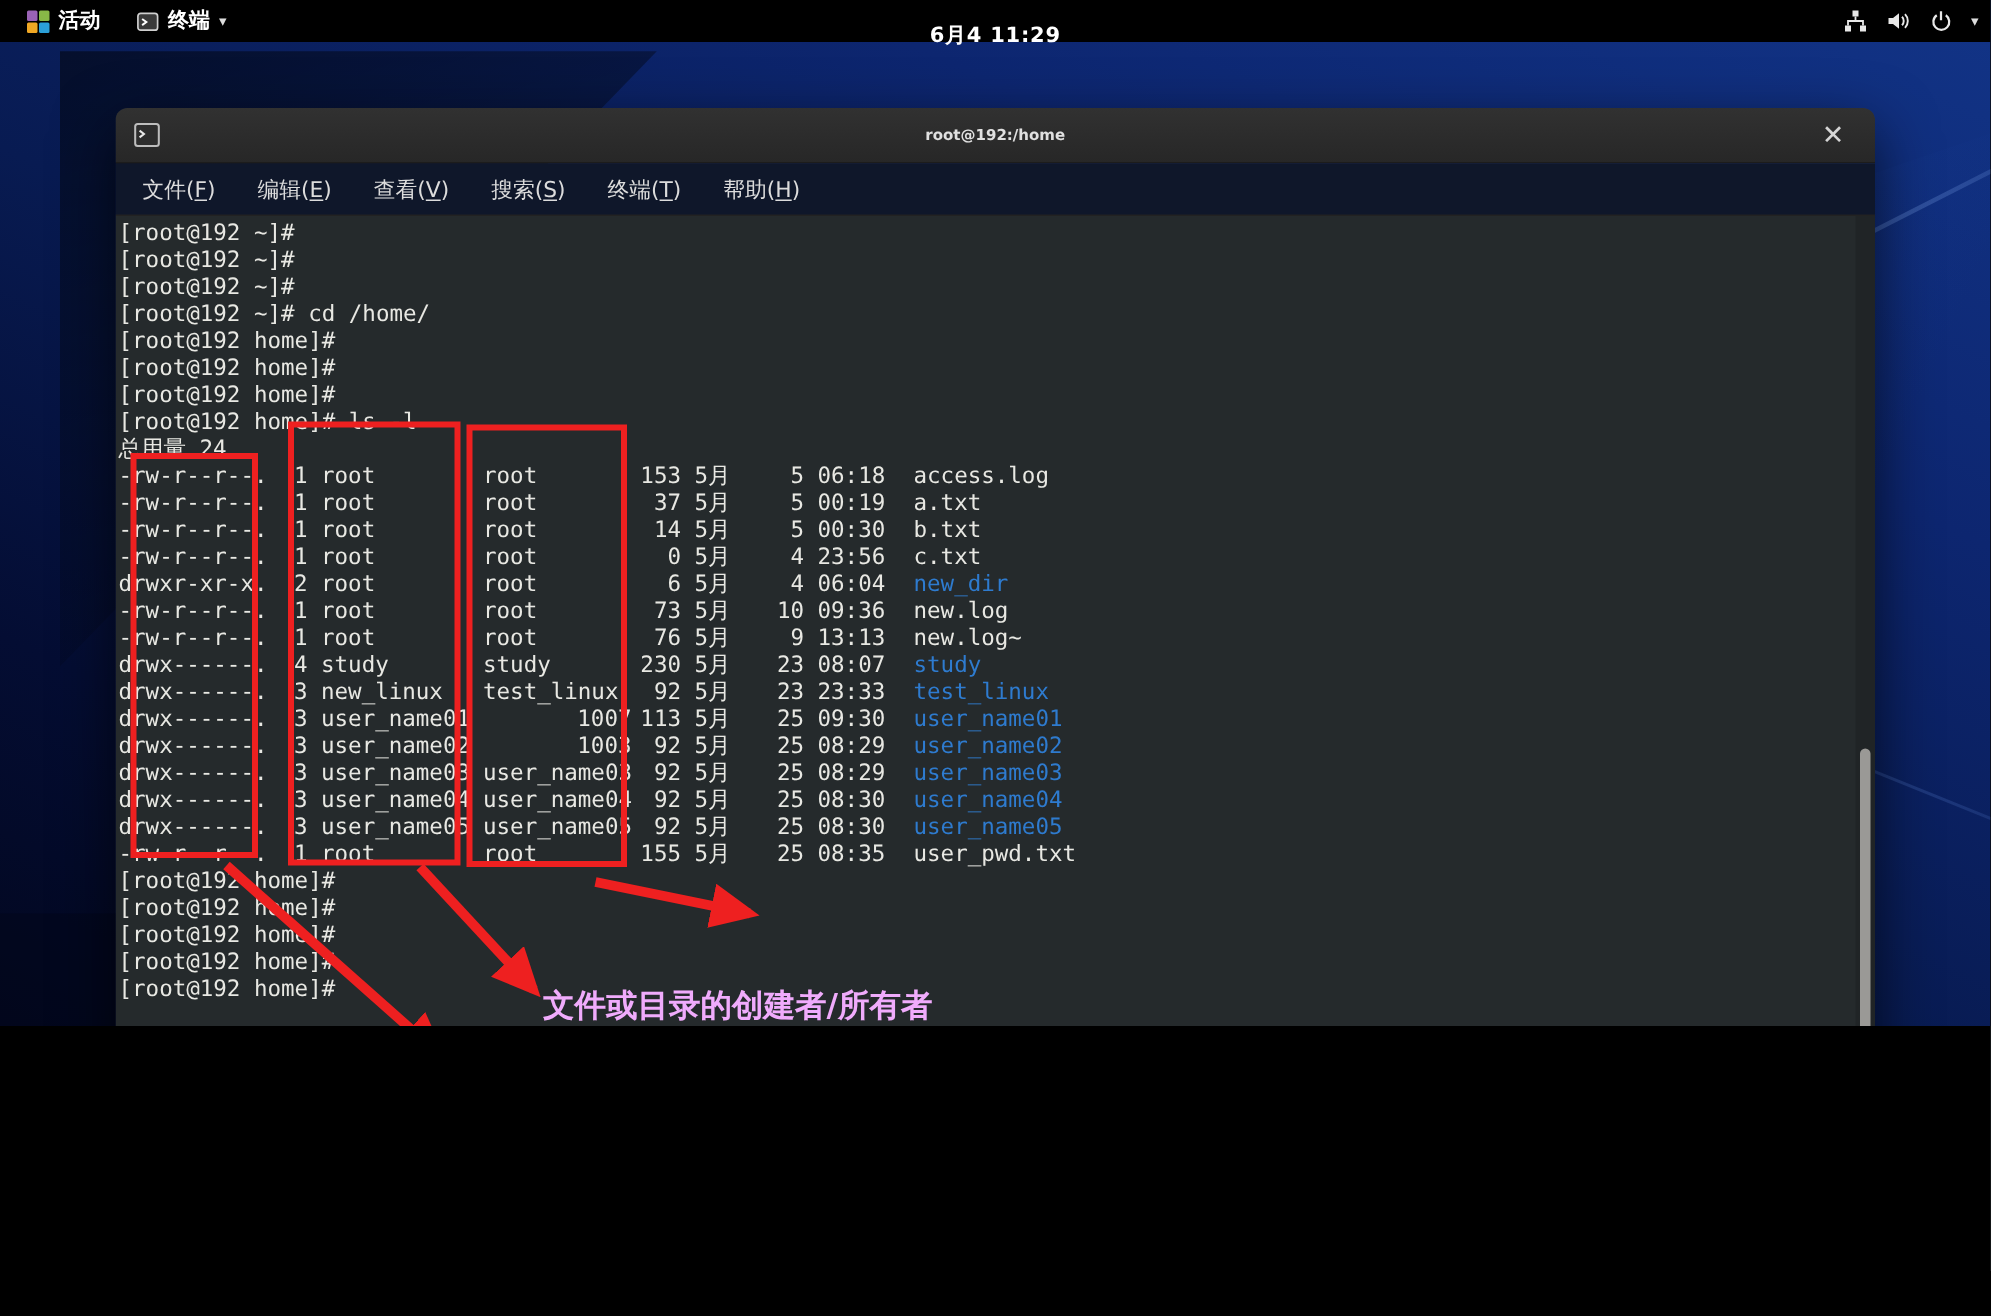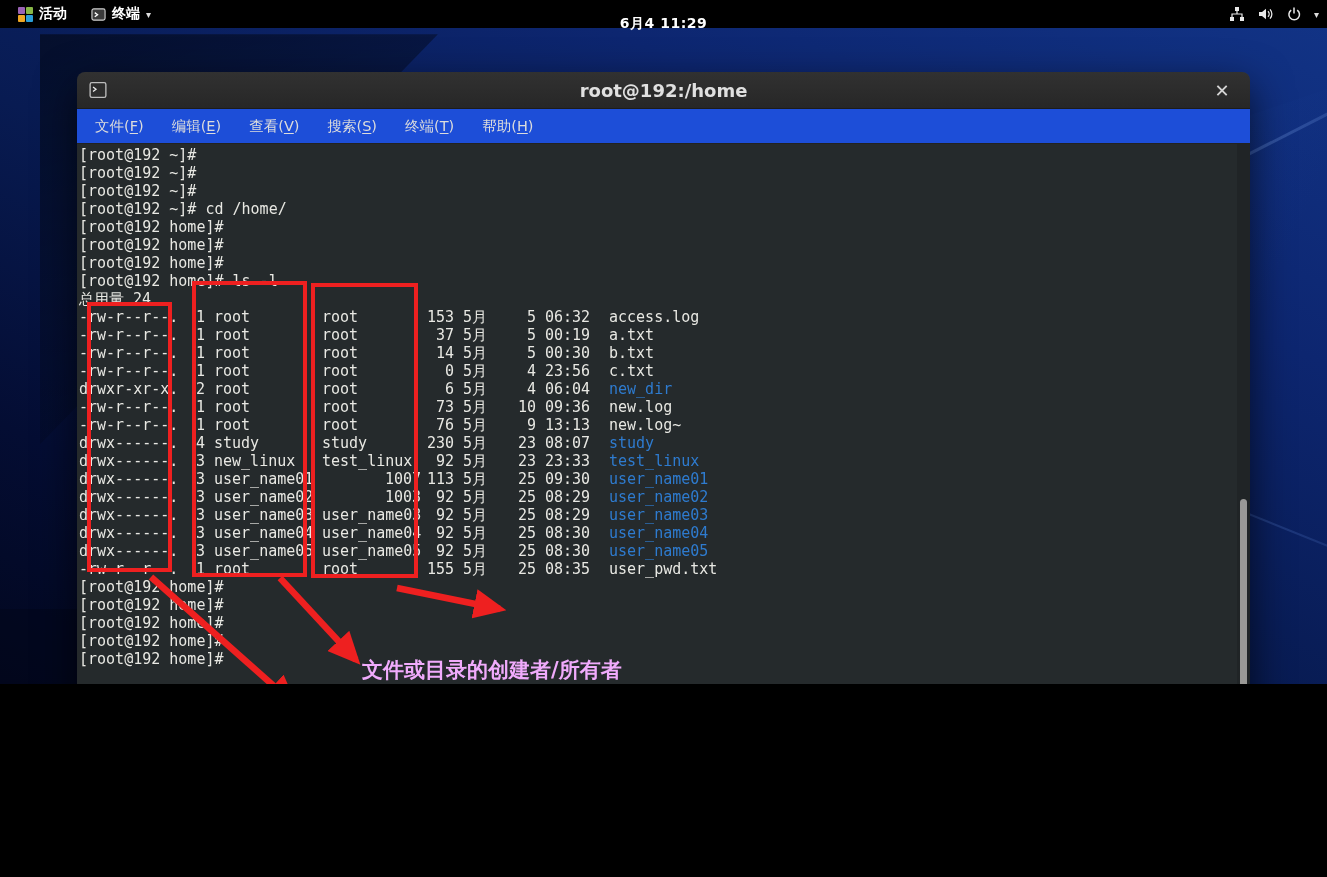--- a/index.html
+++ b/index.html
@@ -37,26 +37,26 @@
   .tb-right svg{display:block;}
   .chev{font-size:10px;color:#ddd;}
 
   
   .window{position:absolute;left:77px;top:72px;width:1173px;height:773px;
           border-radius:8px 8px 0 0;box-shadow:0 14px 40px rgba(0,0,0,.65);
           display:flex;flex-direction:column;overflow:hidden;}
   .titlebar{height:36px;background:linear-gradient(#313131,#272727);
             border-bottom:1px solid #1c1c1c;position:relative;
             display:flex;align-items:center;justify-content:center;}
-  .title-text{color:#e0e0e0;font-size:18px;font-weight:700;}
+  .title-text{color:#e0e0e0;font-size:10px;font-weight:700;}
   .tb-winicon{position:absolute;left:12px;top:9px;}
   .close-btn{position:absolute;right:14px;top:4px;width:28px;height:28px;
              display:flex;align-items:center;justify-content:center;
              color:#d5d5d5;font-size:18px;cursor:default;}
-  .menubar{height:34px;background:#1d4ed8;display:flex;align-items:center;
+  .menubar{height:34px;background:#0f172a;display:flex;align-items:center;
            gap:4px;padding-left:6px;border-bottom:1px solid #222;}
   .menu-item{color:#dcdcdc;font-size:14.5px;padding:4px 12px;cursor:default;}
   .menu-item u{text-underline-offset:2px;}
   .term-body{flex:1;background:#252a2c;position:relative;
              font-family:"DejaVu Sans Mono",monospace;font-size:15px;line-height:18px;
              color:#e8e8e3;padding:2px 0 0 2px;}
   .tline{white-space:pre;height:18px;}
   .lsrow{height:18px;white-space:pre;}
   .lsrow span{display:inline-block;vertical-align:top;}
   .c-perms{width:108px;}
@@ -155,21 +155,21 @@
       <div id="term-out">
           <div class="tline">[root@192 ~]# </div>
           <div class="tline">[root@192 ~]# </div>
           <div class="tline">[root@192 ~]# </div>
           <div class="tline">[root@192 ~]# cd /home/</div>
           <div class="tline">[root@192 home]# </div>
           <div class="tline">[root@192 home]# </div>
           <div class="tline">[root@192 home]# </div>
           <div class="tline">[root@192 home]# ls -l</div>
           <div class="tline">总用量 24</div>
-          <div class="lsrow"><span class="c-perms">-rw-r--r--.</span><span class="c-links">1</span><span class="c-owner">root</span><span class="c-group">root</span><span class="c-size">153</span><span class="c-month">5月</span><span class="c-day">5</span><span class="c-time">06:32</span><span class="c-name">access.log</span></div>
+          <div class="lsrow"><span class="c-perms">-rw-r--r--.</span><span class="c-links">1</span><span class="c-owner">root</span><span class="c-group">root</span><span class="c-size">153</span><span class="c-month">5月</span><span class="c-day">5</span><span class="c-time">06:18</span><span class="c-name">access.log</span></div>
           <div class="lsrow"><span class="c-perms">-rw-r--r--.</span><span class="c-links">1</span><span class="c-owner">root</span><span class="c-group">root</span><span class="c-size">37</span><span class="c-month">5月</span><span class="c-day">5</span><span class="c-time">00:19</span><span class="c-name">a.txt</span></div>
           <div class="lsrow"><span class="c-perms">-rw-r--r--.</span><span class="c-links">1</span><span class="c-owner">root</span><span class="c-group">root</span><span class="c-size">14</span><span class="c-month">5月</span><span class="c-day">5</span><span class="c-time">00:30</span><span class="c-name">b.txt</span></div>
           <div class="lsrow"><span class="c-perms">-rw-r--r--.</span><span class="c-links">1</span><span class="c-owner">root</span><span class="c-group">root</span><span class="c-size">0</span><span class="c-month">5月</span><span class="c-day">4</span><span class="c-time">23:56</span><span class="c-name">c.txt</span></div>
           <div class="lsrow"><span class="c-perms">drwxr-xr-x.</span><span class="c-links">2</span><span class="c-owner">root</span><span class="c-group">root</span><span class="c-size">6</span><span class="c-month">5月</span><span class="c-day">4</span><span class="c-time">06:04</span><span class="c-name dirname">new_dir</span></div>
           <div class="lsrow"><span class="c-perms">-rw-r--r--.</span><span class="c-links">1</span><span class="c-owner">root</span><span class="c-group">root</span><span class="c-size">73</span><span class="c-month">5月</span><span class="c-day">10</span><span class="c-time">09:36</span><span class="c-name">new.log</span></div>
           <div class="lsrow"><span class="c-perms">-rw-r--r--.</span><span class="c-links">1</span><span class="c-owner">root</span><span class="c-group">root</span><span class="c-size">76</span><span class="c-month">5月</span><span class="c-day">9</span><span class="c-time">13:13</span><span class="c-name">new.log~</span></div>
           <div class="lsrow"><span class="c-perms">drwx------.</span><span class="c-links">4</span><span class="c-owner">study</span><span class="c-group">study</span><span class="c-size">230</span><span class="c-month">5月</span><span class="c-day">23</span><span class="c-time">08:07</span><span class="c-name dirname">study</span></div>
           <div class="lsrow"><span class="c-perms">drwx------.</span><span class="c-links">3</span><span class="c-owner">new_linux</span><span class="c-group">test_linux</span><span class="c-size">92</span><span class="c-month">5月</span><span class="c-day">23</span><span class="c-time">23:33</span><span class="c-name dirname">test_linux</span></div>
           <div class="lsrow"><span class="c-perms">drwx------.</span><span class="c-links">3</span><span class="c-owner">user_name01</span><span class="c-group num">1007</span><span class="c-size">113</span><span class="c-month">5月</span><span class="c-day">25</span><span class="c-time">09:30</span><span class="c-name dirname">user_name01</span></div>
           <div class="lsrow"><span class="c-perms">drwx------.</span><span class="c-links">3</span><span class="c-owner">user_name02</span><span class="c-group num">1003</span><span class="c-size">92</span><span class="c-month">5月</span><span class="c-day">25</span><span class="c-time">08:29</span><span class="c-name dirname">user_name02</span></div>

